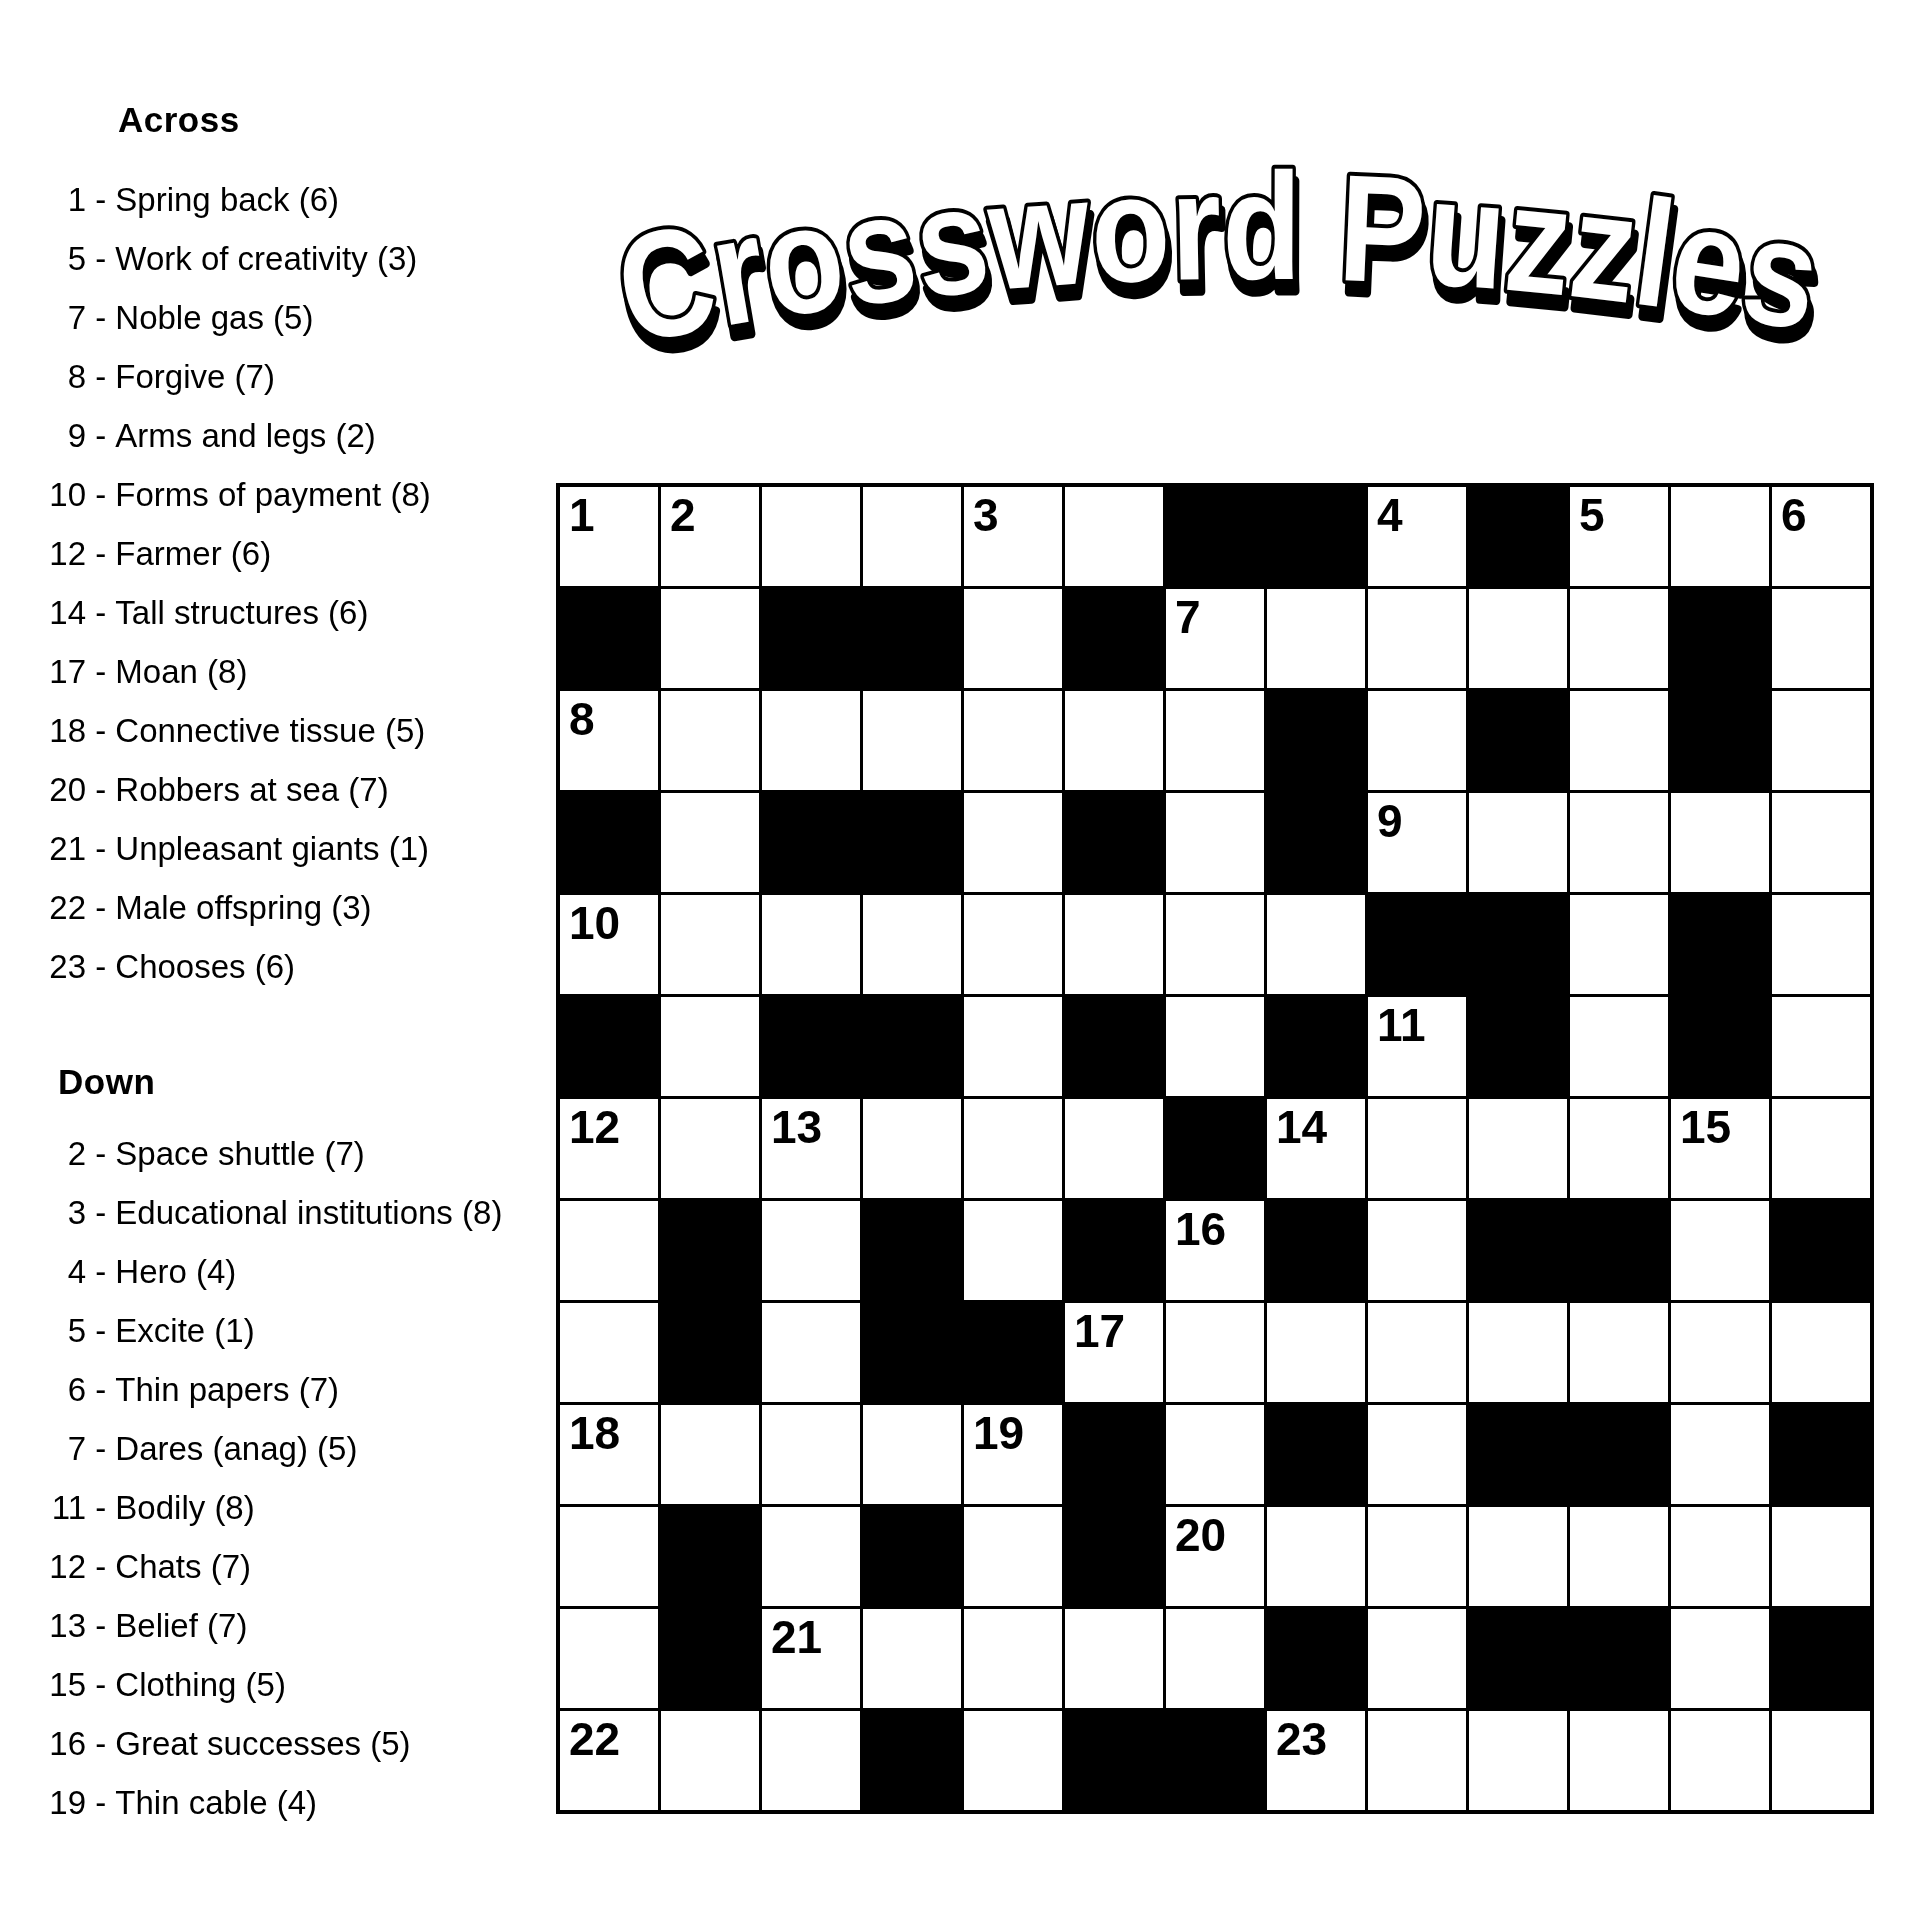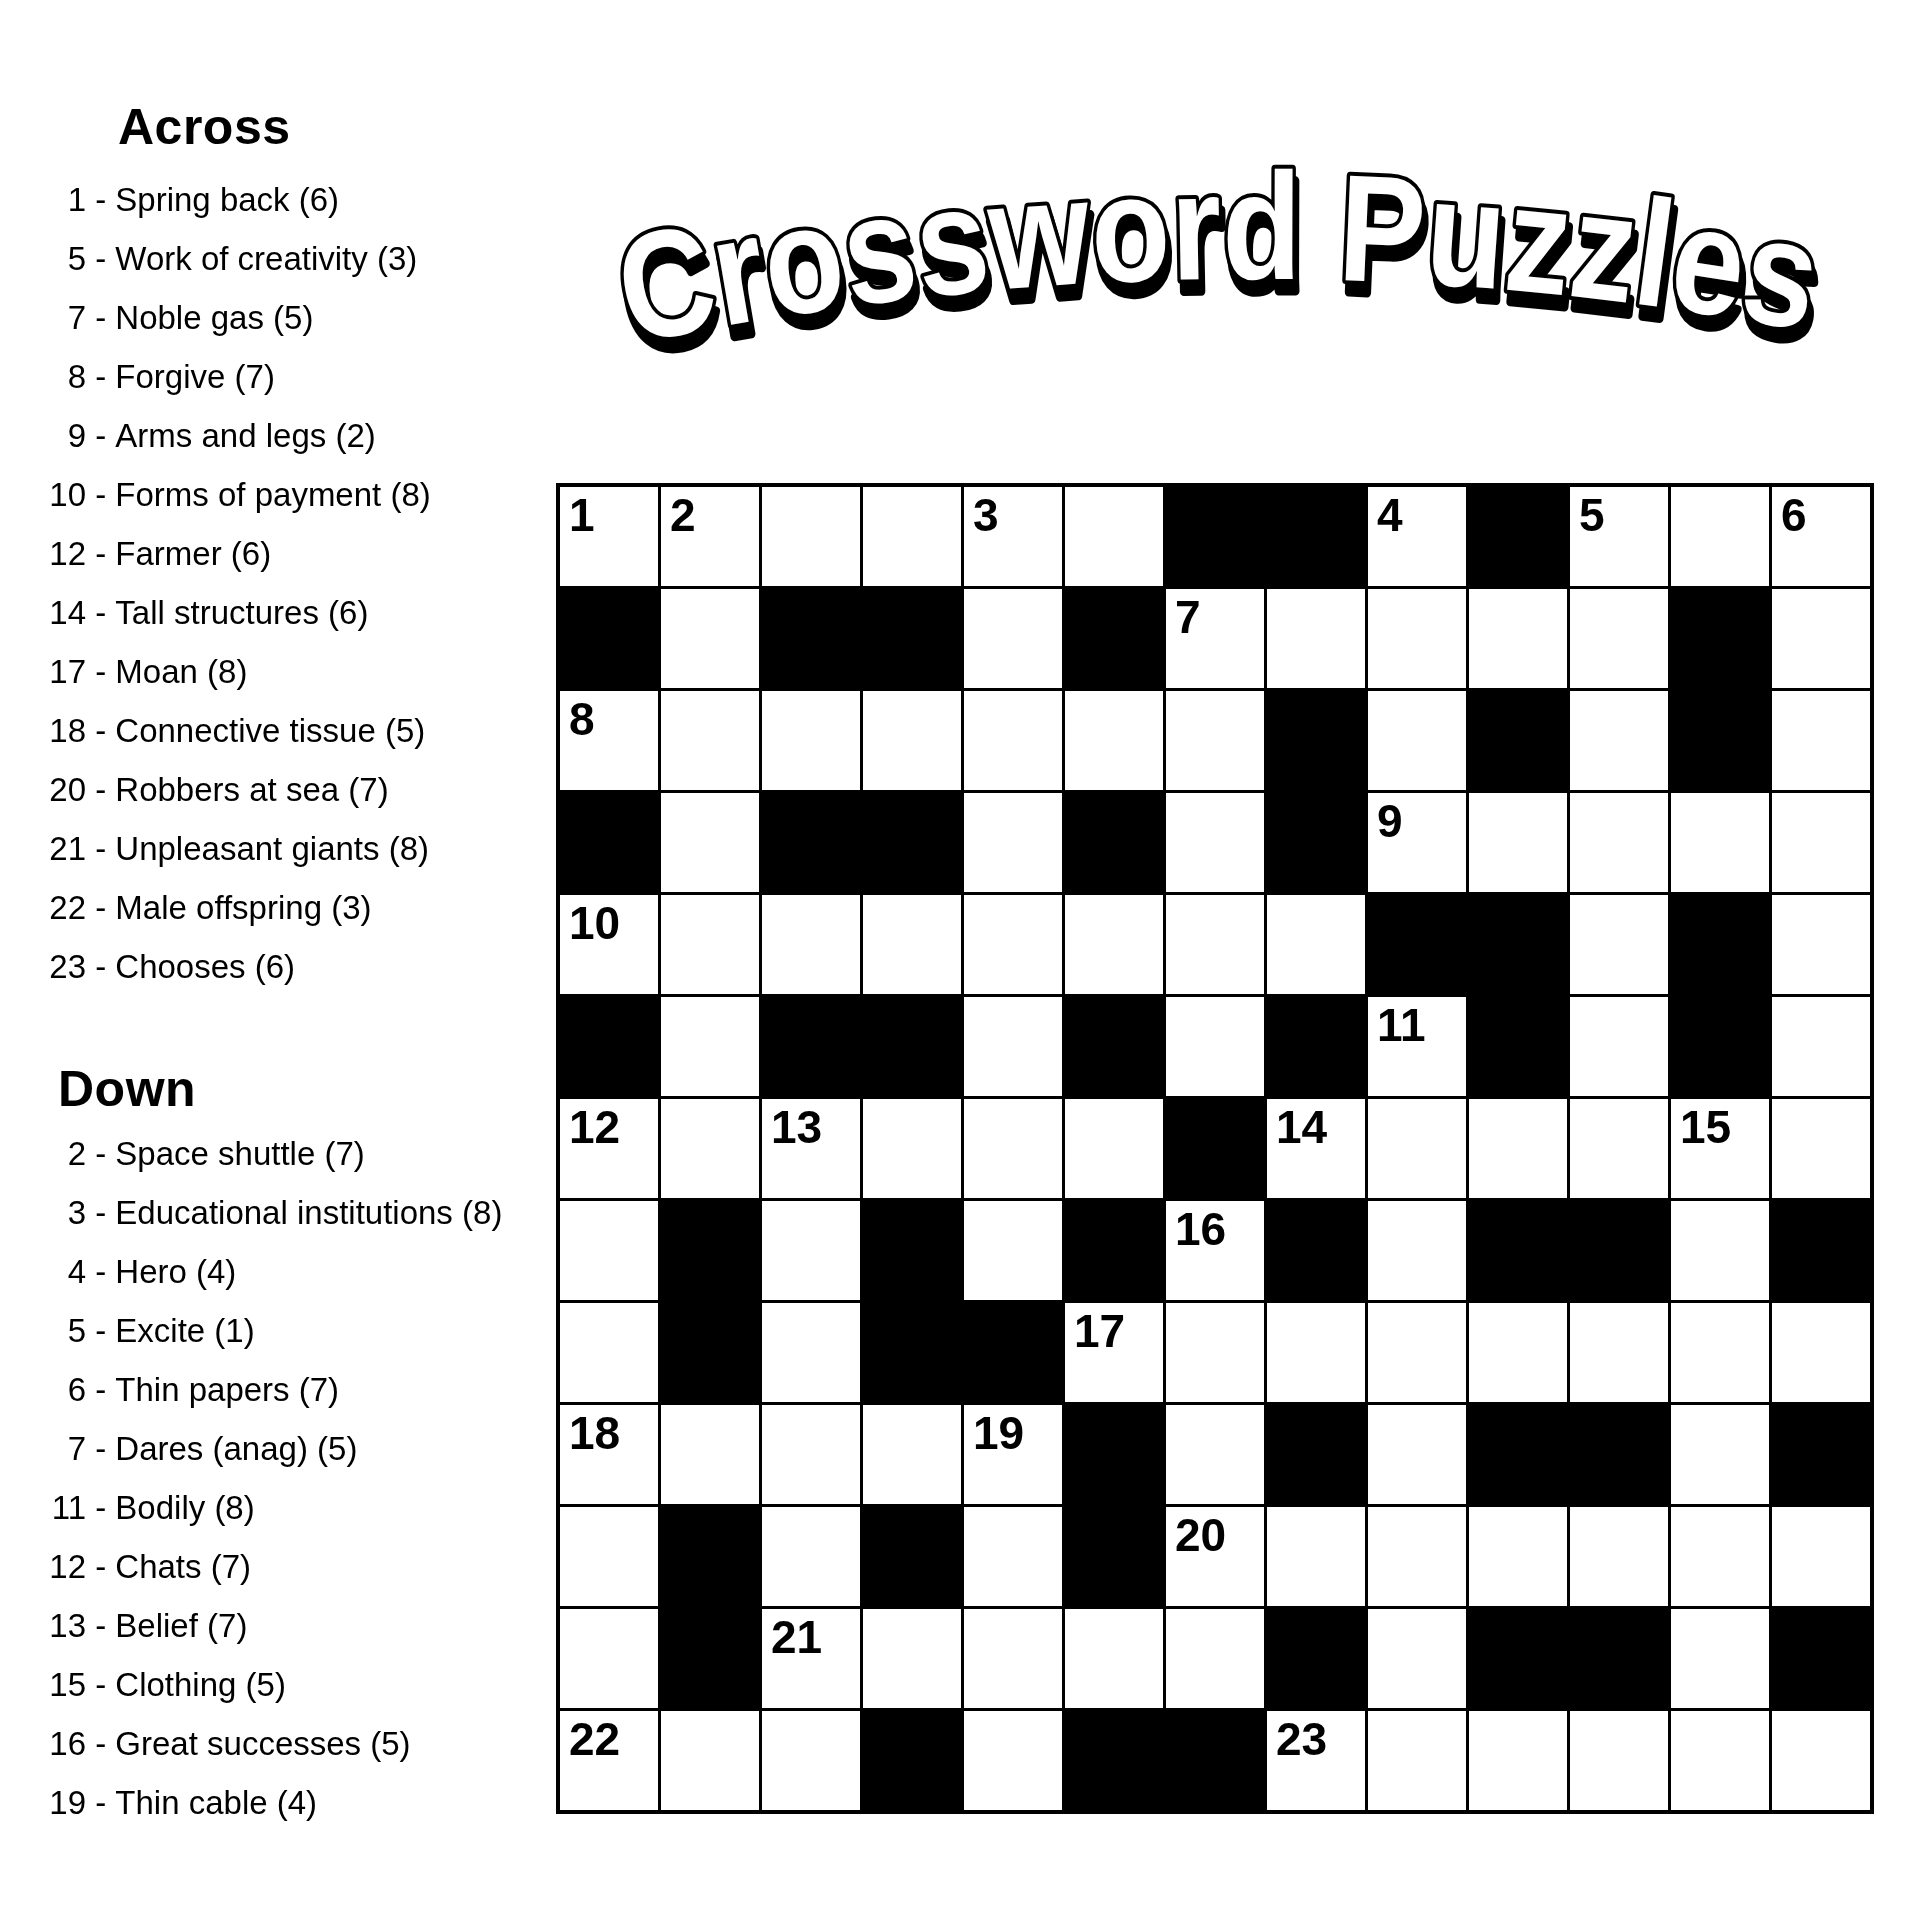--- a/index.html
+++ b/index.html
@@ -5,21 +5,21 @@
   html,body{margin:0;padding:0;}
   body{
     width:1920px;height:1920px;position:relative;overflow:hidden;
     background:#ffffff;
     font-family:"Liberation Sans", sans-serif;
     color:#000;
   }
   
   .heading{
     position:absolute;
-    font-size:50px;font-weight:bold;line-height:1;
+    font-size:35px;font-weight:bold;line-height:1;
     letter-spacing:0.5px;
   }
   #across-heading{left:118px;top:102px;}
   #down-heading{left:58px;top:1064px;}
   .clue-list{position:absolute;left:48px;}
   #across-list{top:170px;}
   #down-list{top:1124px;}
   .clue{
     display:flex;align-items:center;
     height:59px;font-size:33px;line-height:1;
@@ -112,21 +112,21 @@
       <span class="txt">Connective tissue (5)</span>
     </div>
     <div class="clue">
       <span class="num">20</span>
       <span class="dash"> - </span>
       <span class="txt">Robbers at sea (7)</span>
     </div>
     <div class="clue">
       <span class="num">21</span>
       <span class="dash"> - </span>
-      <span class="txt">Unpleasant giants (8)</span>
+      <span class="txt">Unpleasant giants (1)</span>
     </div>
     <div class="clue">
       <span class="num">22</span>
       <span class="dash"> - </span>
       <span class="txt">Male offspring (3)</span>
     </div>
     <div class="clue">
       <span class="num">23</span>
       <span class="dash"> - </span>
       <span class="txt">Chooses (6)</span>

